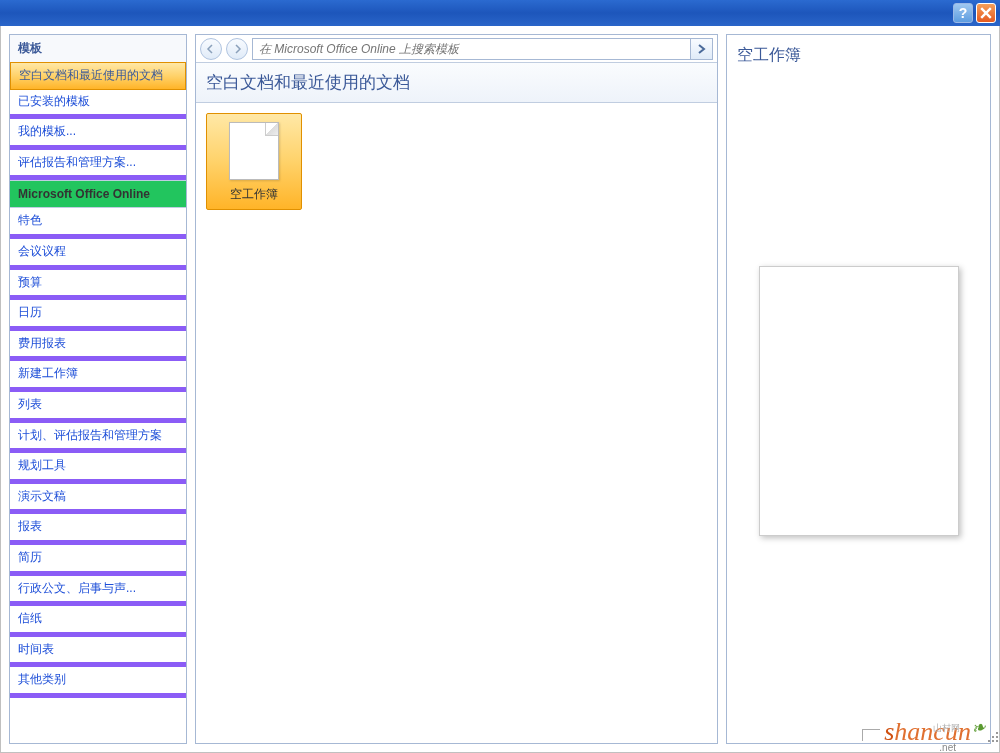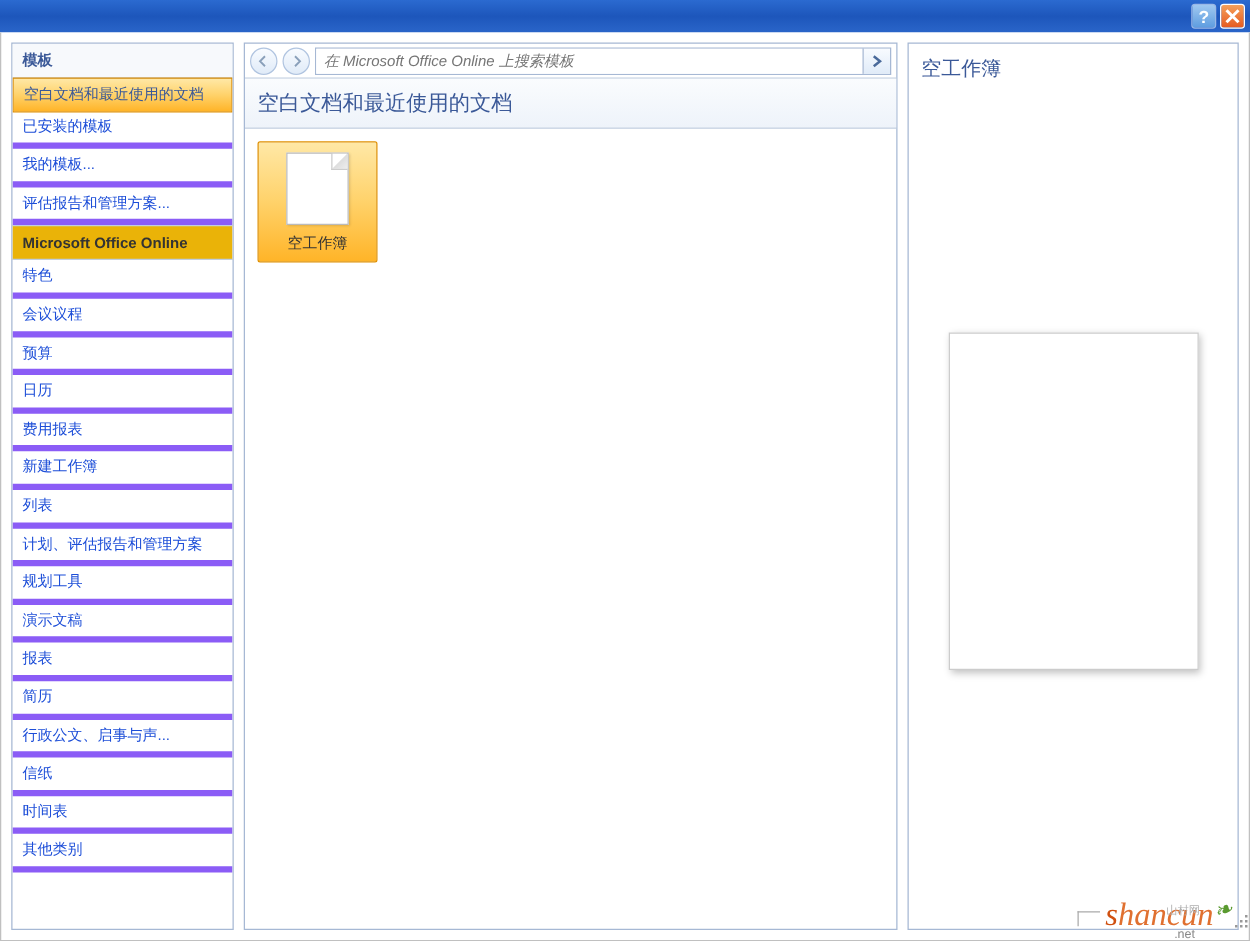--- a/index.html
+++ b/index.html
@@ -83,21 +83,21 @@
   border: 1px solid #e09000;
   color: #3b5998;
   margin: -1px 0;
 }
 .sidebar-section {
   padding: 6px 8px;
   color: #333;
   font-weight: bold;
   border-top: 1px solid #c0cde0;
   border-bottom: 1px solid #c0cde0;
-  background: #eab308;
+  background: #22c55e;
 }
 
 
 .center-pane {
   flex: 1;
   border: 1px solid #a6b8d4;
   background: #fff;
   display: flex;
   flex-direction: column;
 }

